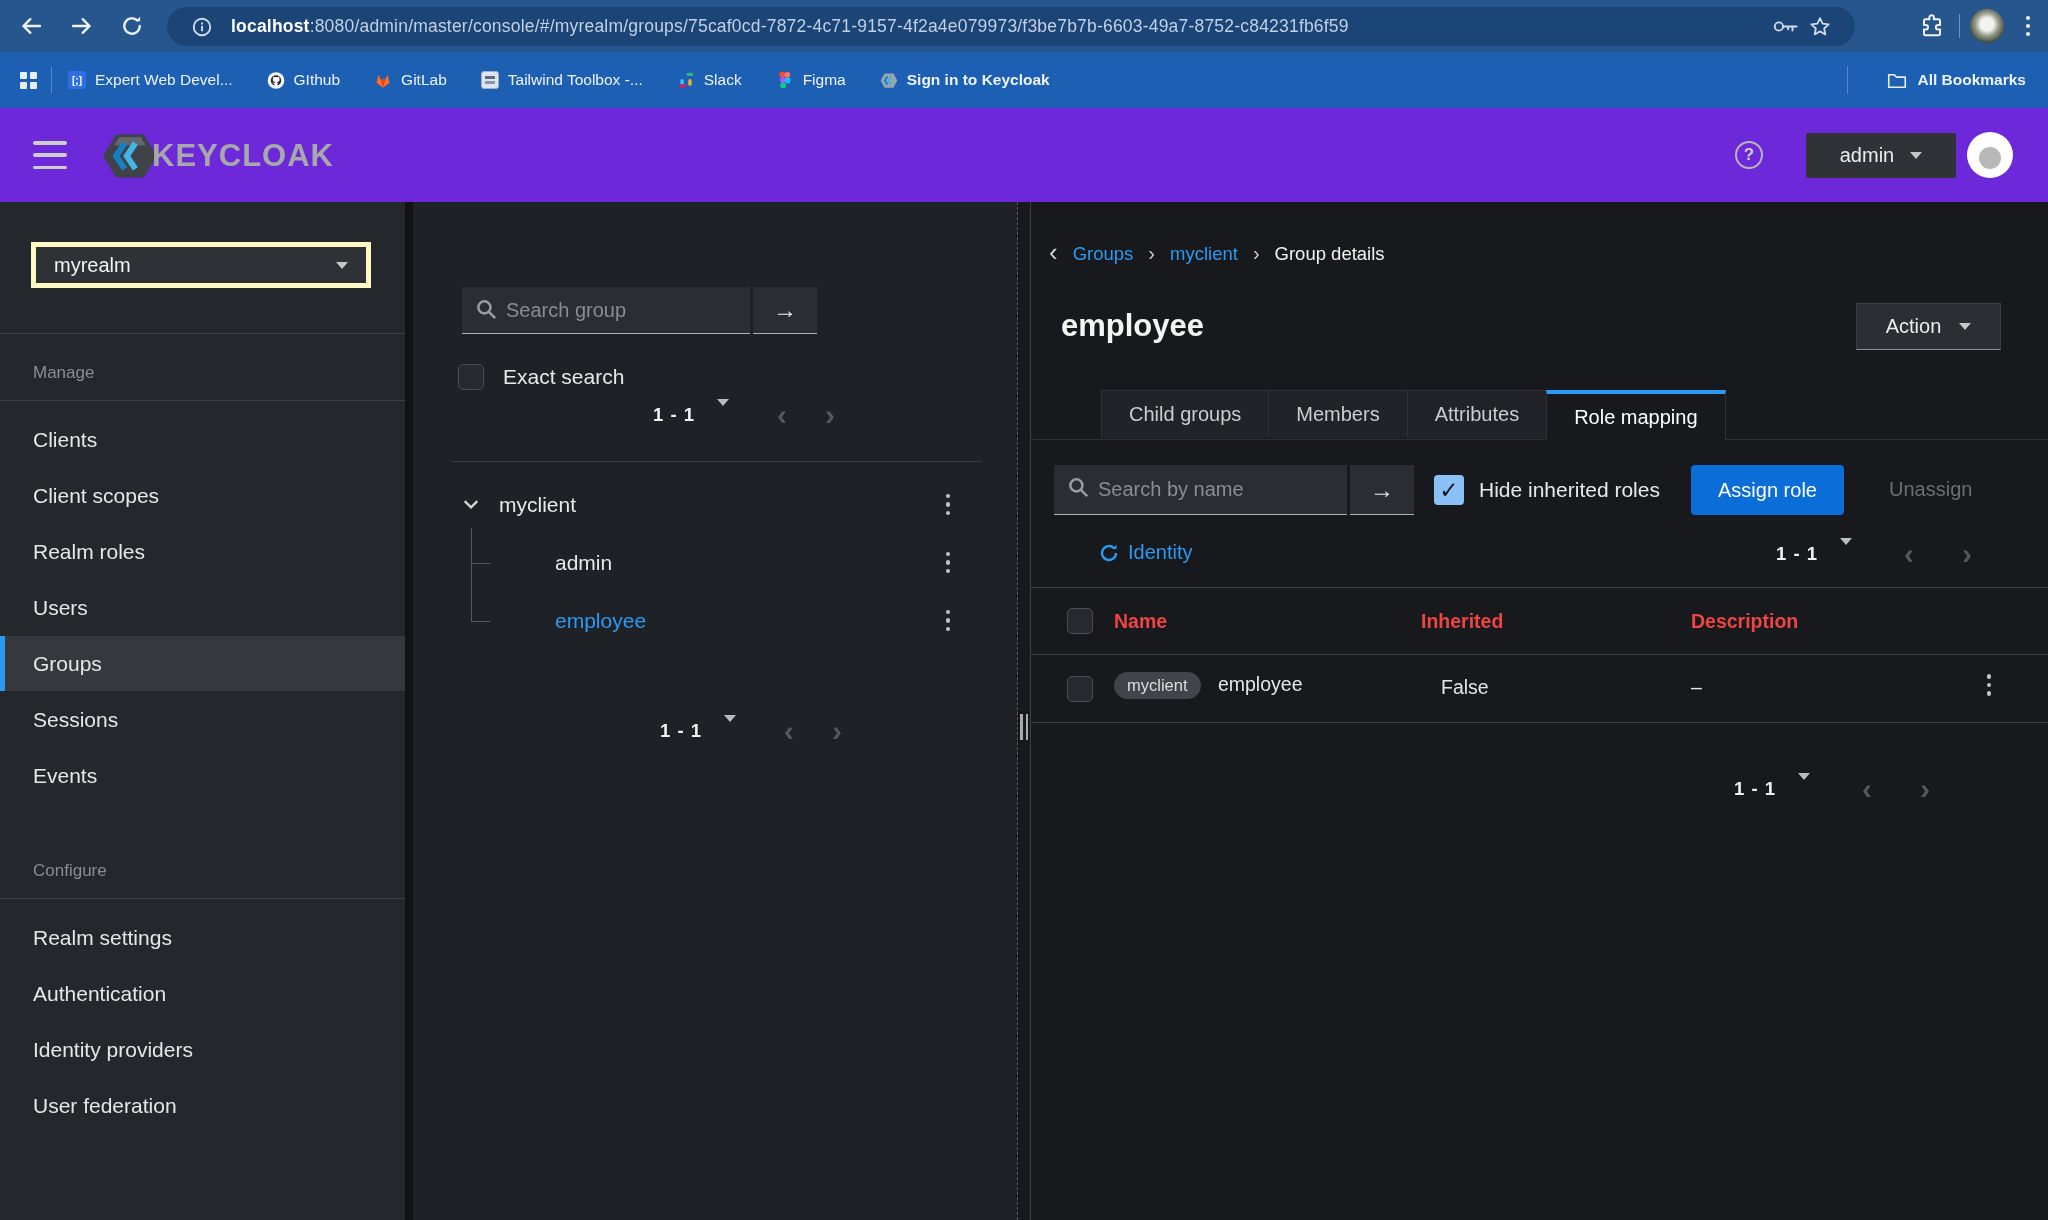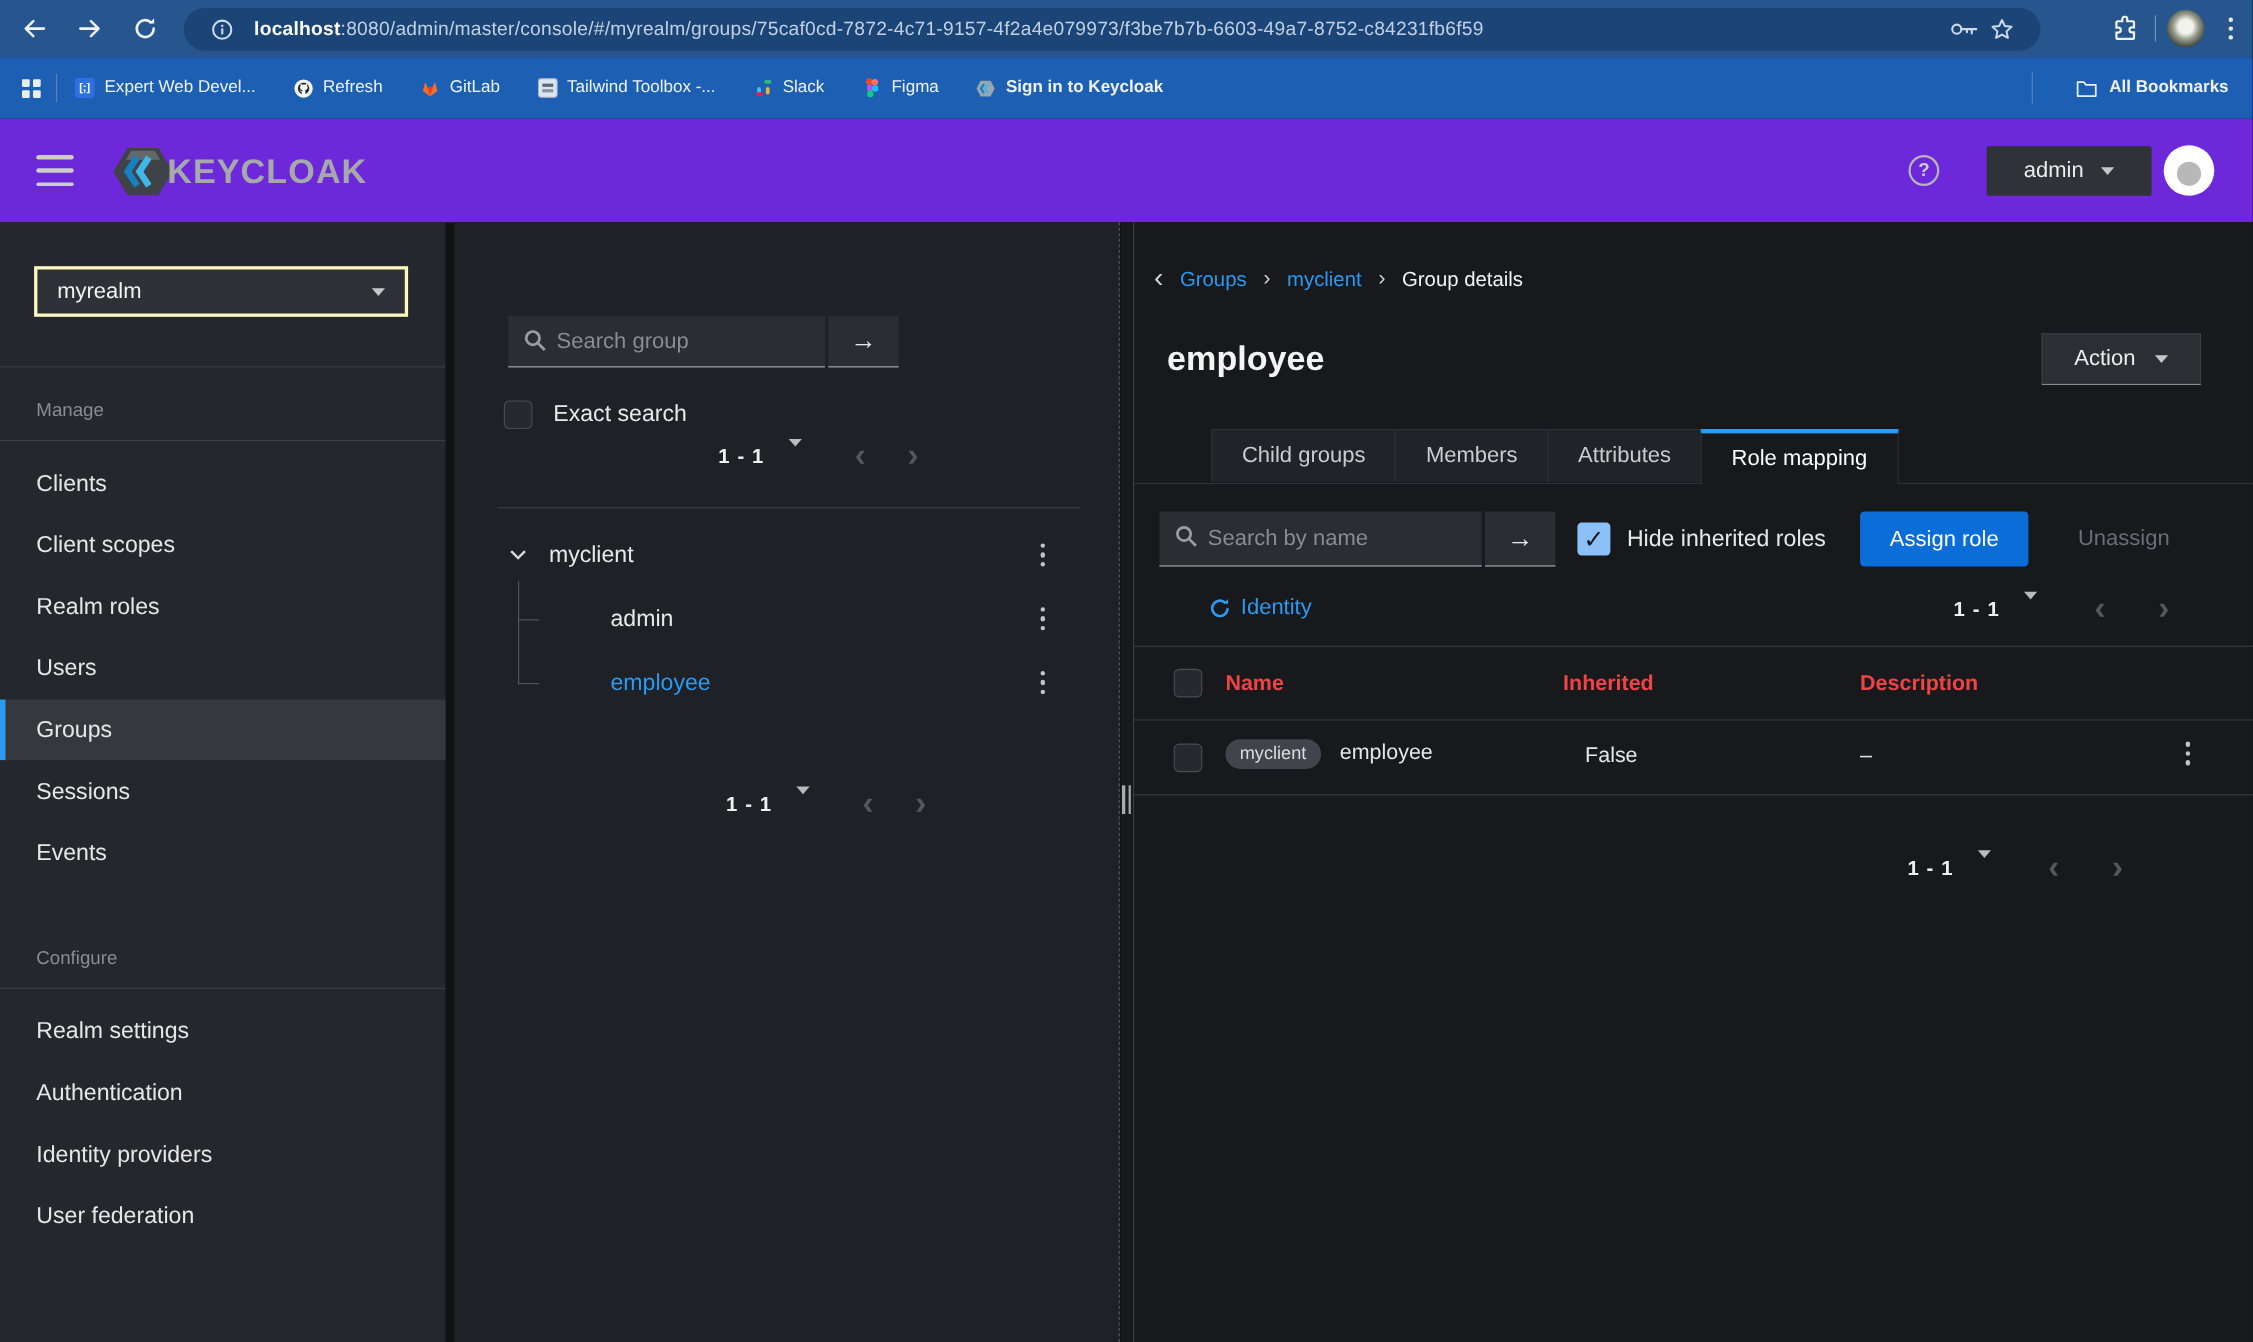--- a/index.html
+++ b/index.html
@@ -58,21 +58,21 @@
 
   .caret-down { width:0; height:0; border-left:6px solid transparent; border-right:6px solid transparent;
                 border-top:7px solid #c6c6c6; }
 
   
   .main { position:absolute; left:0; top:202px; width:2048px; height:1018px; }
 
   
   .sidebar { position:absolute; left:0; top:0; width:405px; height:1018px; background:#24282c; }
   .realm-select { position:absolute; left:31px; top:40px; width:340px; height:46px; background:#2e3135;
-                  border:3px solid #fef9c3; display:flex; align-items:center; padding:0 18px; font-size:20px; color:#f2f2f2; }
+                  border:5px solid #fef9c3; display:flex; align-items:center; padding:0 18px; font-size:20px; color:#f2f2f2; }
   .realm-select .caret-down { margin-left:auto; }
   .sb-divider { position:absolute; left:0; width:405px; height:1px; background:#3c4044; }
   .sb-label { position:absolute; left:33px; font-size:17px; color:#8a8d90; }
   .nav-item { position:absolute; left:0; width:405px; height:55px; display:flex; align-items:center;
               padding-left:33px; font-size:21px; color:#e6e6e6; }
   .nav-item.selected { background:#35393e; border-left:5px solid #2b9af3; padding-left:28px; }
 
   
   .groups-panel { position:absolute; left:413px; top:0; width:605px; height:1018px; background:#1e2126;
                   border-right:1px dashed #55585c; }
@@ -207,21 +207,21 @@
       </span>
     <span>Expert Web Devel...</span>
   </span>
   <span class="bm-item">
     <span class="fav" style="background:transparent">
       <svg width="19" height="19" viewBox="0 0 16 16">
           <circle cx="8" cy="8" r="7.4" fill="#f4f6f8"></circle>
           <path d="M8 3.4c-2.6 0-4.6 2-4.6 4.6 0 2 1.3 3.8 3.1 4.4v-1.6c-.4.1-.9-.1-1.1-.6-.2-.4-.4-.6-.6-.7.5-.2.9.1 1.1.4.3.5.9.4 1.1.3 0-.4.2-.7.4-.8-1.4-.2-2.3-.8-2.3-2.2 0-.6.2-1 .5-1.4-.1-.2-.2-.8.1-1.4.6 0 1.1.4 1.3.6.4-.1.8-.2 1.2-.2s.8.1 1.2.2c.2-.2.7-.6 1.3-.6.3.6.2 1.2.1 1.4.3.4.5.8.5 1.4 0 1.4-.9 2-2.3 2.2.3.2.5.6.5 1.1v1.9c1.8-.6 3.1-2.4 3.1-4.4 0-2.6-2-4.6-4.6-4.6z" fill="#24292f"></path>
         </svg>
     </span>
-    <span>Refresh</span>
+    <span>GIthub</span>
   </span>
   <span class="bm-item">
     <span class="fav" style="background:transparent">
       <svg width="19" height="19" viewBox="0 0 16 16">
           <path d="M8 14.5L2.2 10 4 2.8l2 4.4h4l2-4.4L13.8 10z" fill="#fc6d26"></path>
           <path d="M8 14.5L5.9 7.2h4.2z" fill="#e24329"></path>
         </svg>
     </span>
     <span>GitLab</span>
   </span>

